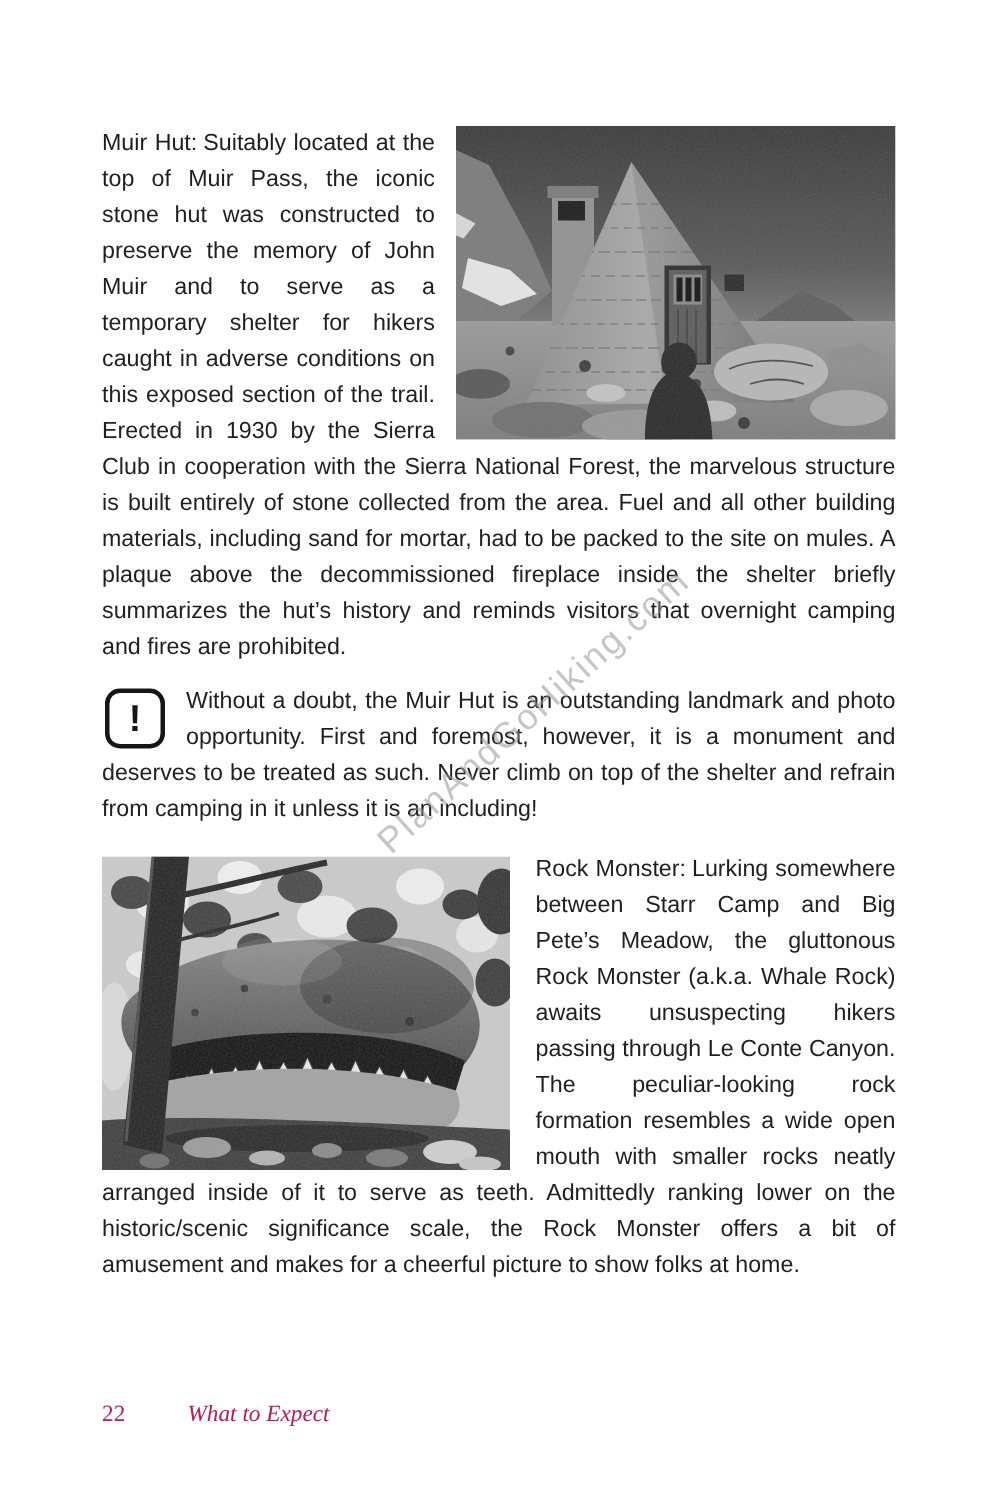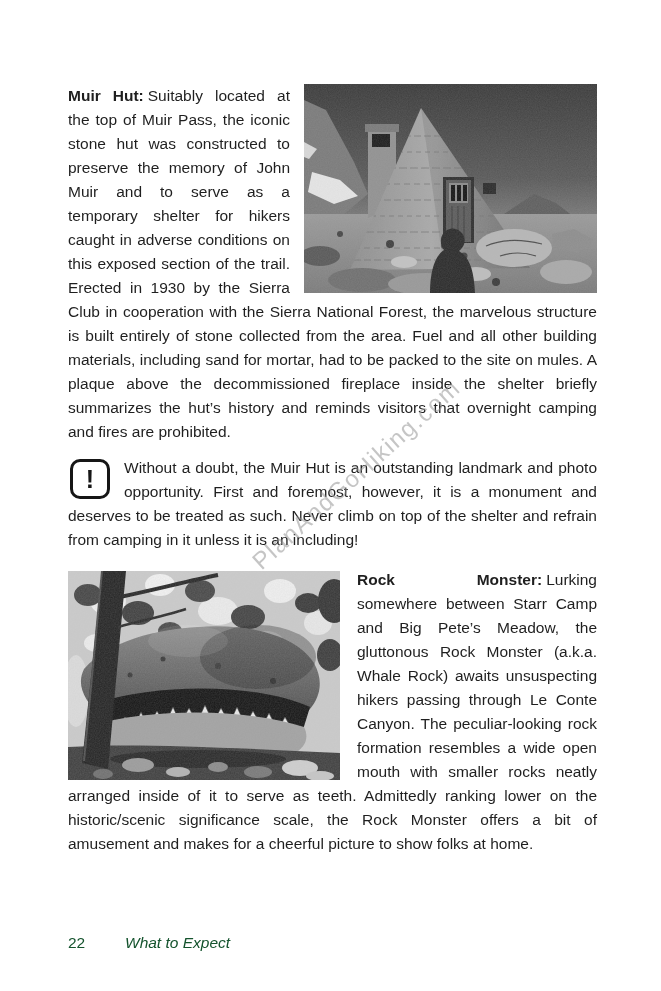--- a/index.html
+++ b/index.html
@@ -10,21 +10,21 @@
     box-sizing:border-box;
     padding:84px 64px 0 68px;
     font-family:"Liberation Sans",sans-serif;
     font-size:15.5px;
     line-height:24px;
     color:#1f1f1f;
     overflow:hidden;
   }
   .para{text-align:justify;}
   .para p{margin:0;}
-  b.run-in{font-weight:bold;margin-right:4px;margin-top:20px;}
+  b.run-in{font-weight:normal;margin-right:4px;margin-top:20px;}
 
   
   .photo-hut{
     float:right;
     width:293px;height:209px;
     margin:0 0 5px 14px;
     display:block;
   }
   
   .photo-rock{
@@ -60,22 +60,23 @@
     color:rgba(150,150,150,0.55);
     white-space:nowrap;
     z-index:5;
     pointer-events:none;
   }
 
   .footer{
     position:absolute;
     left:68px;top:931px;
     font-size:15.5px;
-    color:#14532d;
+    color:#be185d;
     z-index:2;
+    font-family:Liberation Serif, serif;
   }
   .footer-num{display:inline-block;min-width:57px;}
   .footer-title{font-style:italic;}
 
   .content{position:relative;z-index:1;}
 </style>
 </head>
 <body>
 
 <div class="page">

